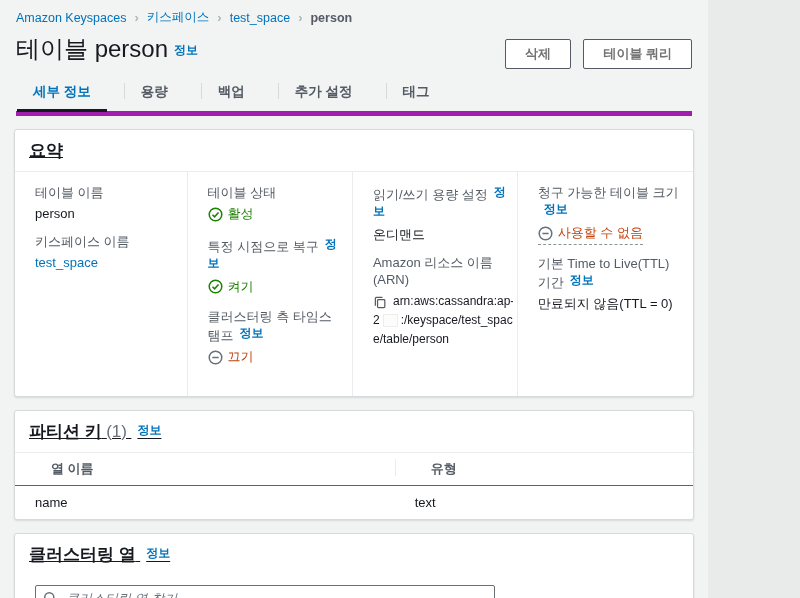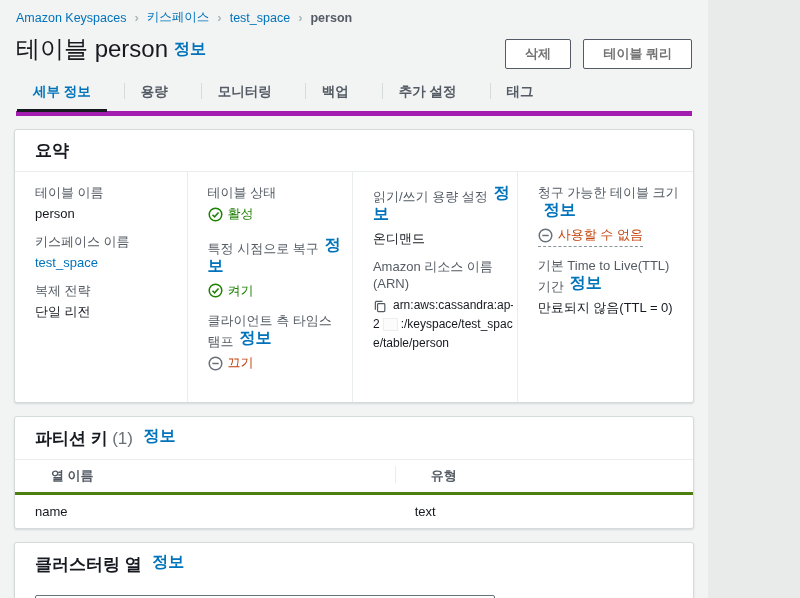--- a/index.html
+++ b/index.html
@@ -11,33 +11,33 @@
     color: #16191f;
   }
   
   .breadcrumb { padding: 9px 16px 0; font-size: 12.5px; display:flex; align-items:center; }
   .crumb-link { color: #0073bb; cursor: pointer; text-decoration: none; }
   .crumb-sep { color: #aab7b8; margin: 0 8px; font-size: 13px; font-weight: 700; }
   .crumb-current { color: #545b64; font-weight: 700; }
   
   .page-header { display: flex; justify-content: space-between; align-items: flex-start; padding: 8px 16px 0; }
   h1 { font-size: 24px; font-weight: 400; line-height: 30px; }
-  .info-link { color: #0073bb; font-size: 16px; font-weight: 700; cursor: pointer; text-decoration: none; vertical-align: 3px; margin-left: 6px; }
+  .info-link { color: #0073bb; font-size: 12px; font-weight: 700; cursor: pointer; text-decoration: none; vertical-align: 3px; margin-left: 6px; }
   .actions { padding-top: 5px; white-space: nowrap; }
   .btn { background: #fff; border: 1px solid #545b64; border-radius: 2px; color: #737373;
          font-family: inherit; font-weight: 700; font-size: 13px; padding: 5px 19px; margin-left: 8px; cursor: pointer; }
   
   .tabs { display: flex; margin: 8px 16px 0; border-bottom: 5px solid #a21caf; gap: 16px; }
   .tab { position: relative; font-size: 13.5px; font-weight: 700; color: #545b64; padding: 6px 17px 10px; cursor: pointer; white-space: nowrap; }
   .tab.active { color: #0073bb; }
   .tab.active::after { content:""; position:absolute; left:1px; right:1px; bottom:-1px; height:3px; background:#16191f; }
   .tab:not(:first-child)::before { content:""; position:absolute; left:0; top:6px; height:16px; width:1px; background:#d5dbdb; }
   
   .panel { background:#fff; border:1px solid #d5dbdb; border-radius:3px; margin:13px 14px 0; box-shadow:0 1px 2px rgba(0,28,36,.12); }
-  .panel-header { padding: 9px 20px; }
+  .panel-header { padding: 9px 14px; text-decoration: underline; }
   .panel-header.bordered { border-bottom: 1px solid #eaeded; }
   .panel-title { font-size: 17px; font-weight: 700; color:#16191f; }
   .count { color:#687078; font-weight:400; }
   
   .summary-grid { display:grid; grid-template-columns: 25.3% 24.4% 24.3% 26%; }
   .sum-col { padding: 12px 8px 17px 20px; }
   .sum-col + .sum-col { border-left: 1px solid #eaeded; }
   .field { margin-bottom: 10px; }
   .field-label { color:#545b64; font-size:13px; line-height:17px; margin-bottom:4px; }
   .field-value { font-size:13px; line-height:18px; color:#16191f; }
@@ -52,21 +52,21 @@
   .arn-line { display:flex; align-items:center; white-space:nowrap; overflow:hidden; }
   .copy-icon { margin-right:6px; cursor:pointer; flex:0 0 auto; }
   .redact { display:inline-block; width:58px; height:13px; background:#fcfcfc; border:1px solid #ededed; margin:0 3px; }
   
   .t-head { display:grid; color:#545b64; font-weight:700; font-size:13px; }
   .t-head.topline { border-top:1px solid #eaeded; }
   .p-cols { grid-template-columns: 56% 44%; }
   .c-cols { grid-template-columns: 39% 30.5% 30.5%; }
   .th { padding: 7px 36px; position:relative; }
   .th:not(:first-child)::before { content:""; position:absolute; left:0; top:6px; height:17px; width:1px; background:#eaeded; }
-  .t-row { display:grid; border-top:3px solid #4d7c0f; font-size:13px; }
+  .t-row { display:grid; border-top:1px solid #4d7c0f; font-size:13px; }
   .td { padding: 9px 20px; }
   
   .search-row { padding: 10px 20px 12px; }
   .search-box { position:relative; width:460px; max-width:95%; }
   .search-box input { width:100%; height:27px; border:1px solid #687078; border-radius:2px;
     padding:0 26px 0 30px; font-size:13px; font-style:italic; font-family:inherit; color:#16191f; background:#fff; }
   .search-box input::placeholder { color:#687078; font-style:italic; opacity:1; }
   .search-icon { position:absolute; left:8px; top:6px; }
 </style>
 </head>
@@ -88,44 +88,39 @@
     <h1><span>테이블 </span><span>person</span><a class="info-link">정보</a></h1>
     <div class="actions">
       <button class="btn">삭제</button>
       <button class="btn">테이블 쿼리</button>
     </div>
   </div>
 
   <div class="tabs">
     <div class="tab active">세부 정보</div>
     <div class="tab">용량</div>
-    <div class="tab">모니터링</div>
     <div class="tab">백업</div>
     <div class="tab">추가 설정</div>
     <div class="tab">태그</div>
   </div>
 
   <section class="panel">
     <div class="panel-header bordered">
       <span class="panel-title">요약</span>
     </div>
     <div class="summary-grid">
 
       <div class="sum-col">
         <div class="field">
           <div class="field-label">테이블 이름</div>
           <div class="field-value">person</div>
         </div>
         <div class="field">
           <div class="field-label">키스페이스 이름</div>
           <div class="field-value"><a class="link">test_space</a></div>
-        </div>
-        <div class="field">
-          <div class="field-label">복제 전략</div>
-          <div class="field-value">단일 리전</div>
         </div>
       </div>
 
       <div class="sum-col">
         <div class="field">
           <div class="field-label">테이블 상태</div>
           <div class="field-value status ok">
             <svg class="icn" width="15" height="15" viewBox="0 0 16 16">
                 <circle cx="8" cy="8" r="6.7" fill="none" stroke="#1d8102" stroke-width="1.6"></circle>
                 <path d="M4.8 8.3l2.2 2.2 4.2-4.6" fill="none" stroke="#1d8102" stroke-width="1.6"></path>
@@ -137,21 +132,21 @@
           <div class="field-label"><span>특정 시점으로 복구</span><a class="info-link">정보</a></div>
           <div class="field-value status ok">
             <svg class="icn" width="15" height="15" viewBox="0 0 16 16">
                 <circle cx="8" cy="8" r="6.7" fill="none" stroke="#1d8102" stroke-width="1.6"></circle>
                 <path d="M4.8 8.3l2.2 2.2 4.2-4.6" fill="none" stroke="#1d8102" stroke-width="1.6"></path>
               </svg>
             <span>켜기</span>
           </div>
         </div>
         <div class="field">
-          <div class="field-label"><span>클라이언트 측 타임스탬프</span><a class="info-link">정보</a></div>
+          <div class="field-label"><span>클러스터링 측 타임스탬프</span><a class="info-link">정보</a></div>
           <div class="field-value status off">
             <svg class="icn" width="15" height="15" viewBox="0 0 16 16">
                 <circle cx="8" cy="8" r="6.7" fill="none" stroke="#687078" stroke-width="1.6"></circle>
                 <line x1="4.6" y1="8" x2="11.4" y2="8" stroke="#687078" stroke-width="1.6"></line>
               </svg>
             <span>끄기</span>
           </div>
         </div>
       </div>
 

